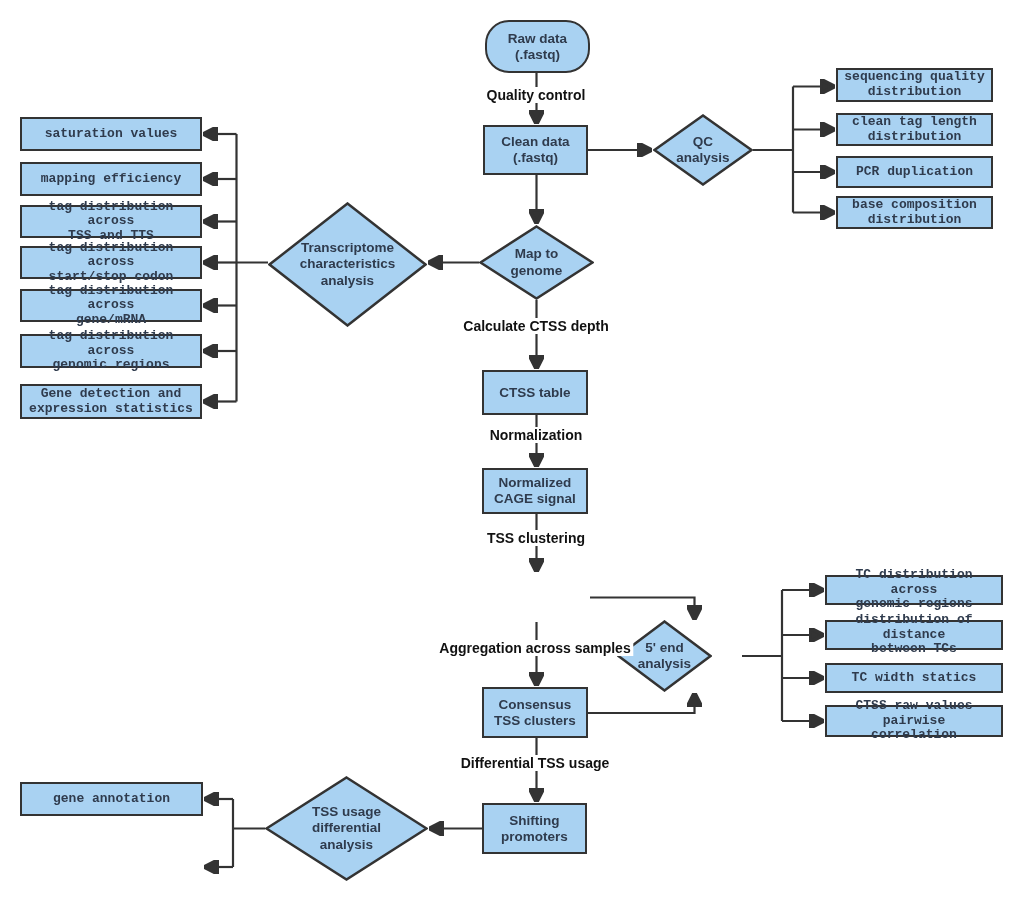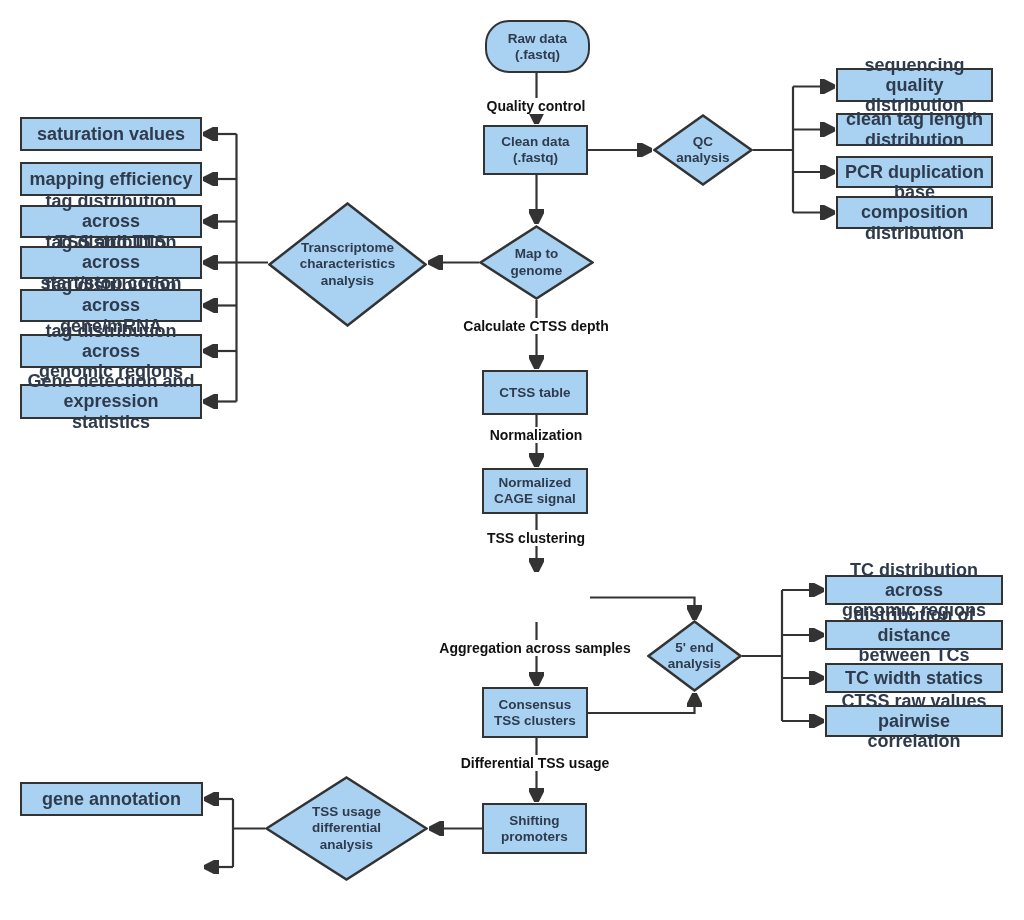--- a/index.html
+++ b/index.html
@@ -13,21 +13,21 @@
   svg.wires path{stroke:var(--edge,#333333);stroke-width:2.2;fill:none;}
   svg.wires .arrowhead{fill:var(--edge,#333333);}
   .node{
     position:absolute;box-sizing:border-box;z-index:2;
     background:var(--node-fill,#a9d2f2);
     border:2.5px solid var(--node-border,#333333);
     display:flex;align-items:center;justify-content:center;
     text-align:center;font-weight:bold;color:var(--node-text,#2f3b4d);
     white-space:pre-line;font-size:13.5px;line-height:1.15;
   }
-  .outbox{font-size:18px;line-height:1.12;padding:1px 2px;}
+  .outbox{font-size:13px;line-height:1.12;padding:1px 2px;font-family:Liberation Mono, monospace;}
   .terminator{border-radius:24px;}
   .diamond{
     position:absolute;z-index:2;display:flex;align-items:center;justify-content:center;
   }
   .diamond .dshape{position:absolute;left:0;top:0;width:100%;height:100%;}
   .diamond polygon{fill:var(--node-fill,#a9d2f2);stroke:var(--node-border,#333333);stroke-width:2.5;}
   .dlabel{
     position:relative;z-index:1;text-align:center;font-weight:bold;
     font-size:13.5px;line-height:1.22;color:var(--node-text,#2f3b4d);white-space:pre-line;
   }
@@ -110,21 +110,21 @@
 genome</div>
   </div>
   <div class="diamond" style="left:268px;top:202px;width:159px;height:125px">
     <svg class="dshape" viewBox="0 0 159 125" preserveAspectRatio="none">
         <polygon points="79.5,1.5 157.5,62.5 79.5,123.5 1.5,62.5"></polygon>
       </svg>
     <div class="dlabel">Transcriptome
 characteristics
 analysis</div>
   </div>
-  <div class="diamond" style="left:647px;top:620px;width:95px;height:72px">
+  <div class="diamond" style="left:617px;top:620px;width:95px;height:72px">
     <svg class="dshape" viewBox="0 0 95 72" preserveAspectRatio="none">
         <polygon points="47.5,1.5 93.5,36 47.5,70.5 1.5,36"></polygon>
       </svg>
     <div class="dlabel">5' end
 analysis</div>
   </div>
   <div class="diamond" style="left:265px;top:776px;width:163px;height:105px">
     <svg class="dshape" viewBox="0 0 163 105" preserveAspectRatio="none">
         <polygon points="81.5,1.5 161.5,52.5 81.5,103.5 1.5,52.5"></polygon>
       </svg>
@@ -157,20 +157,20 @@
   <div class="node outbox" style="left:825px;top:575px;width:178px;height:30px">TC distribution across
 genomic regions</div>
   <div class="node outbox" style="left:825px;top:620px;width:178px;height:30px">distribution of distance
 between TCs</div>
   <div class="node outbox" style="left:825px;top:663px;width:178px;height:30px">TC width statics</div>
   <div class="node outbox" style="left:825px;top:705px;width:178px;height:32px">CTSS raw values pairwise
 correlation</div>
 
   <div class="node outbox" style="left:20px;top:782px;width:183px;height:34px">gene annotation</div>
 
-  <div class="elabel" style="left:536px;top:106px">Quality control</div>
+  <div class="elabel" style="left:536px;top:95px">Quality control</div>
   <div class="elabel" style="left:536px;top:326px">Calculate CTSS depth</div>
   <div class="elabel" style="left:536px;top:435px">Normalization</div>
   <div class="elabel" style="left:536px;top:538px">TSS clustering</div>
   <div class="elabel" style="left:535px;top:648px">Aggregation across samples</div>
   <div class="elabel" style="left:535px;top:763px">Differential TSS usage</div>
 
 </div>
 
 </body></html>

